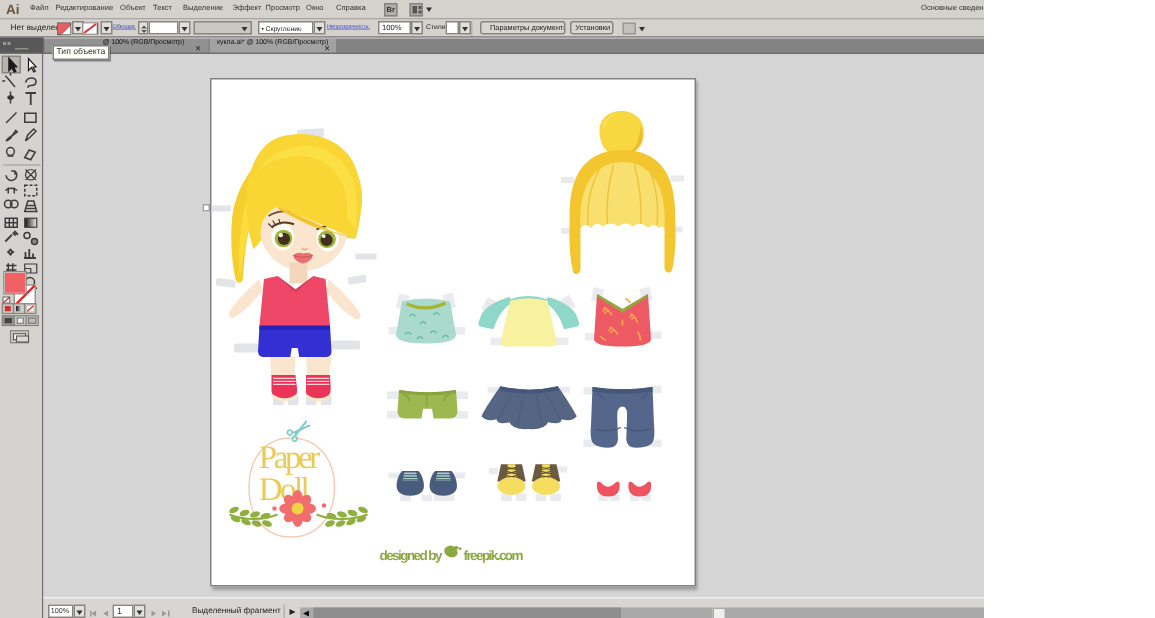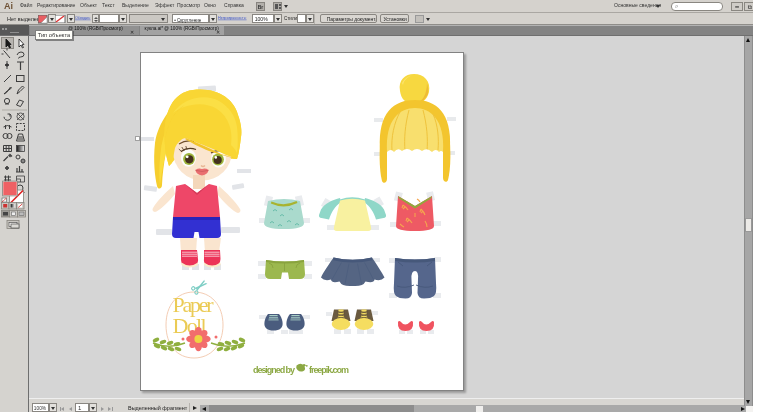--- a/index.html
+++ b/index.html
@@ -1,16 +1,16 @@
 <!DOCTYPE html>
 <html><head><meta charset="utf-8">
 <style>
 html,body{margin:0;padding:0;}
 *{box-sizing:border-box;}
-#app{position:relative;width:753px;height:412px;overflow:hidden;
+#app{position:relative;width:656px;height:412px;overflow:hidden;
   font-family:"Liberation Sans",sans-serif;background:#7dd3fc;}
 .abs{position:absolute;}
 .t{position:absolute;white-space:nowrap;transform-origin:0 50%;}
 
 #menubar{left:0;top:0;width:770px;height:13px;background:#d5d2cd;
   border-bottom:1px solid #aaa7a2;font-size:7px;color:#333;}
 #menubar .mi{position:absolute;top:3px;white-space:nowrap;transform-origin:0 0;transform:scale(0.72);}
 
 #controlbar{left:0;top:13px;width:770px;height:12px;background:#d5d2cd;
   border-bottom:1px solid #8f8d89;font-size:7px;color:#222;}

